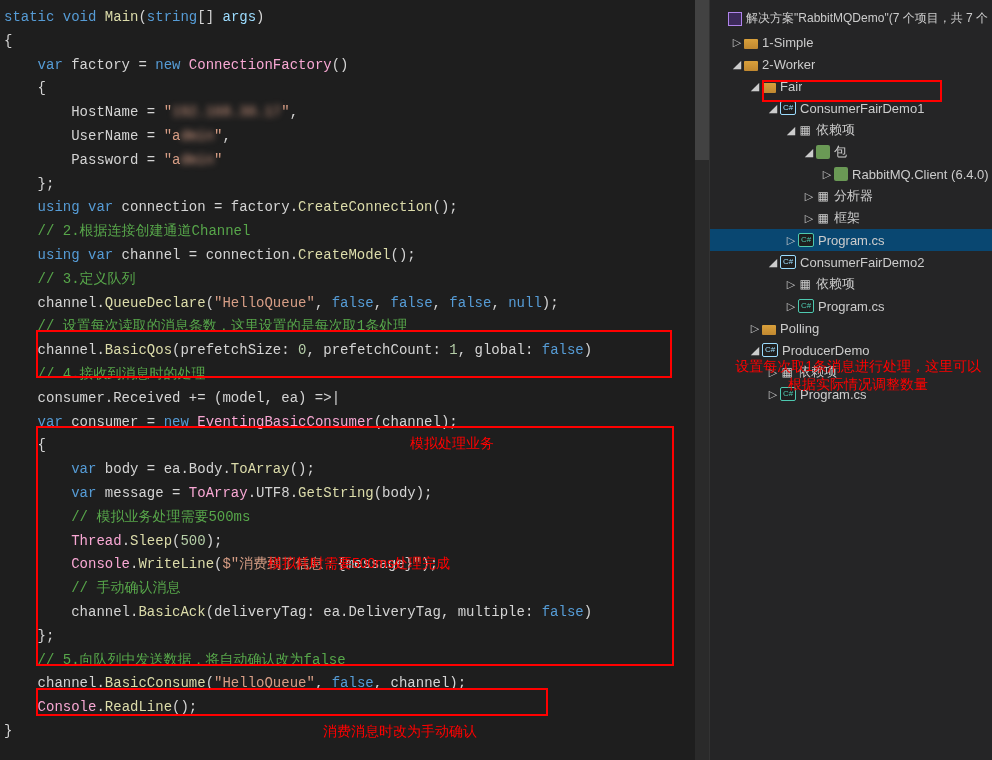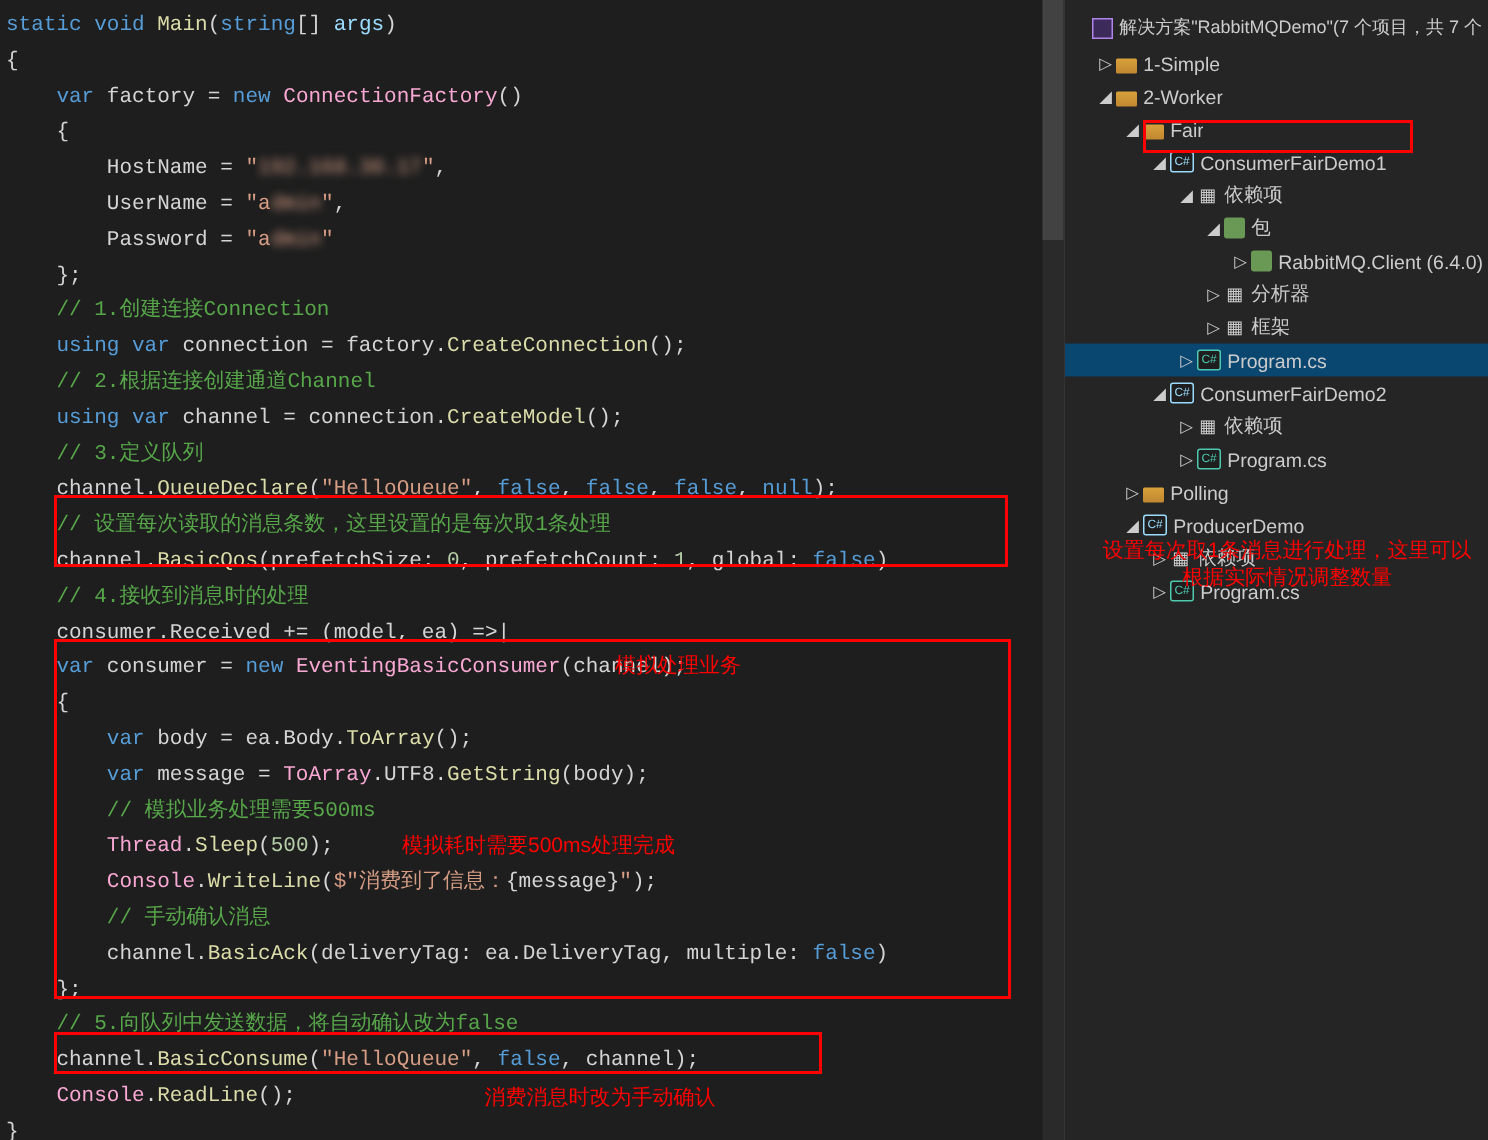--- a/index.html
+++ b/index.html
@@ -40,21 +40,20 @@
 
 <div class="editor">
 <div class="line"><span class="kw">static void</span><span class="mth"> Main</span><span>(</span><span class="kw">string</span><span>[] </span><span class="par">args</span><span>)</span></div>
 <div class="line">{</div>
 <div class="line"><span class="kw">    var</span><span> factory = </span><span class="kw">new</span><span class="type"> ConnectionFactory</span><span>()</span></div>
 <div class="line">    {</div>
 <div class="line"><span>        HostName = </span><span class="str">"</span><span class="str blur">192.168.30.17</span><span class="str">"</span><span>,</span></div>
 <div class="line"><span>        UserName = </span><span class="str">"a</span><span class="str blur">dmin</span><span class="str">"</span><span>,</span></div>
 <div class="line"><span>        Password = </span><span class="str">"a</span><span class="str blur">dmin</span><span class="str">"</span></div>
 <div class="line">    };</div>
-<div class="line cmt">    // 1.创建连接Connection</div>
 <div class="line"><span class="kw">    using var</span><span> connection = factory.</span><span class="mth">CreateConnection</span><span>();</span></div>
 <div class="line cmt">    // 2.根据连接创建通道Channel</div>
 <div class="line"><span class="kw">    using var</span><span> channel = connection.</span><span class="mth">CreateModel</span><span>();</span></div>
 <div class="line cmt">    // 3.定义队列</div>
 <div class="line"><span>    channel.</span><span class="mth">QueueDeclare</span><span>(</span><span class="str">"HelloQueue"</span><span>, </span><span class="kw">false</span><span>, </span><span class="kw">false</span><span>, </span><span class="kw">false</span><span>, </span><span class="kw">null</span><span>);</span></div>
 <div class="line cmt">    // 设置每次读取的消息条数，这里设置的是每次取1条处理</div>
 <div class="line"><span>    channel.</span><span class="mth">BasicQos</span><span>(prefetchSize: </span><span class="num">0</span><span>, prefetchCount: </span><span class="num">1</span><span>, global: </span><span class="kw">false</span><span>)</span></div>
 <div class="line cmt">    // 4.接收到消息时的处理</div>
 <div class="line"><span>    consumer.Received += (model, ea) =&gt;|</span></div>
 <div class="line"><span class="kw">    var</span><span> consumer = </span><span class="kw">new</span><span class="type"> EventingBasicConsumer</span><span>(channel);</span></div>

